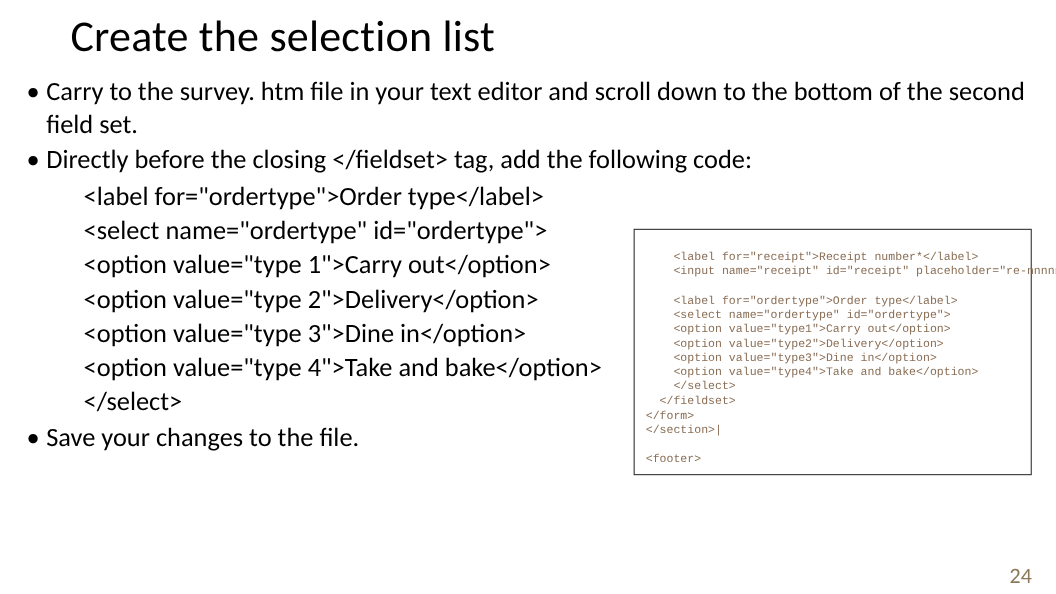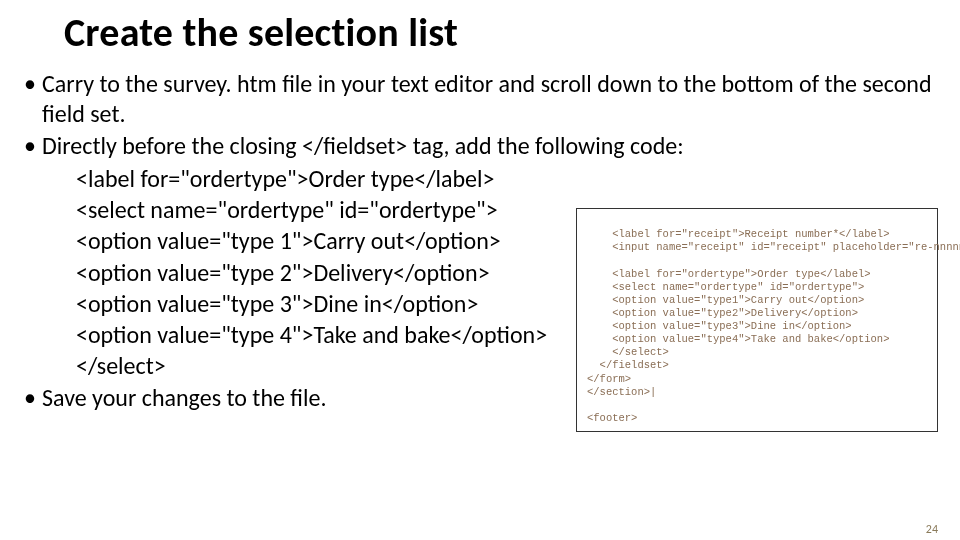--- a/index.html
+++ b/index.html
@@ -1,28 +1,28 @@
 <!DOCTYPE html>
 <html><head>
 <meta charset="utf-8">
 <style>
   * { margin: 0; padding: 0; box-sizing: border-box; }
   html, body { width: 960px; height: 540px; background: #fff; font-family: Calibri, 'Segoe UI', Arial, sans-serif; color: #000; }
   .slide { width: 960px; height: 540px; position: relative; padding: 0; }
-  .title { font-size: 40px; font-weight: 700; margin: 8px 0 12px 64px; letter-spacing: 0.2px; }
+  .title { font-size: 40px; font-weight: 400; margin: 8px 0 12px 64px; letter-spacing: 0.2px; }
   .body { margin-left: 24px; margin-right: 24px; }
   ul.bullets { list-style: none; padding-left: 0; }
   ul.bullets > li { position: relative; padding-left: 18px; font-size: 24px; line-height: 1.25; margin-bottom: 2px; }
   ul.bullets > li::before { content: "•"; position: absolute; left: 0; top: 0; font-size: 24px; }
   .bold { font-weight: 400; }
   .codeblock { margin-left: 34px; margin-top: 2px; }
   .codeline { font-size: 24px; line-height: 1.3; }
   .rightbox { position: absolute; top: 200px; right: 22px; width: 362px; border: 1px solid #333; background: #fff; padding: 6px 6px 6px 10px; }
   .rightbox .codeimg { font-family: 'Courier New', Courier, monospace; font-size: 10.5px; line-height: 1.25; color: #8a6e55; white-space: pre; }
-  .pagenum { position: absolute; right: 22px; bottom: 12px; font-size: 12px; color: #8a7a5a; }
+  .pagenum { position: absolute; right: 22px; bottom: 12px; font-size: 20px; color: #8a7a5a; }
 </style>
 </head>
 <body>
 
 <div class="slide">
   <h1 class="title">Create the selection list</h1>
 
   <div class="body">
     <ul class="bullets">
       <li>

